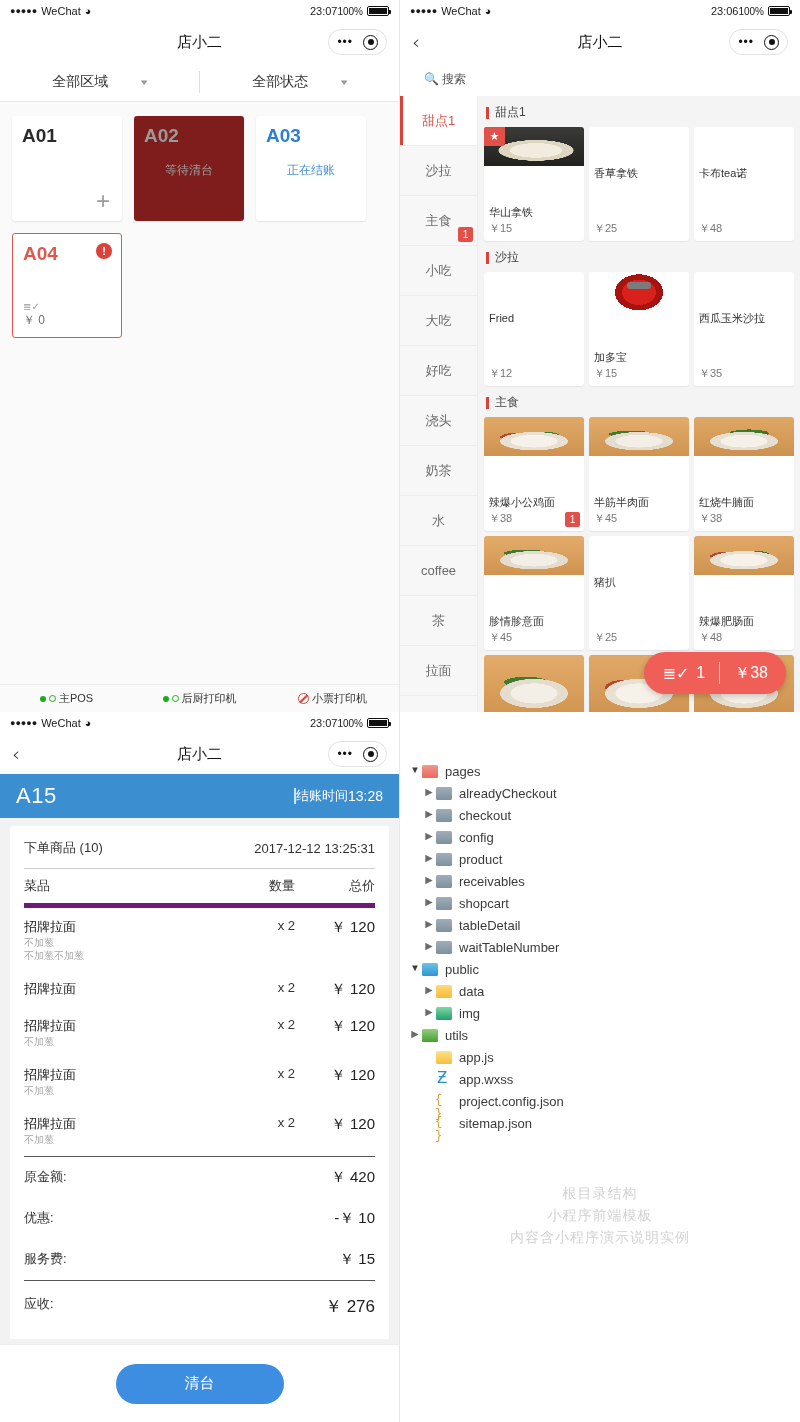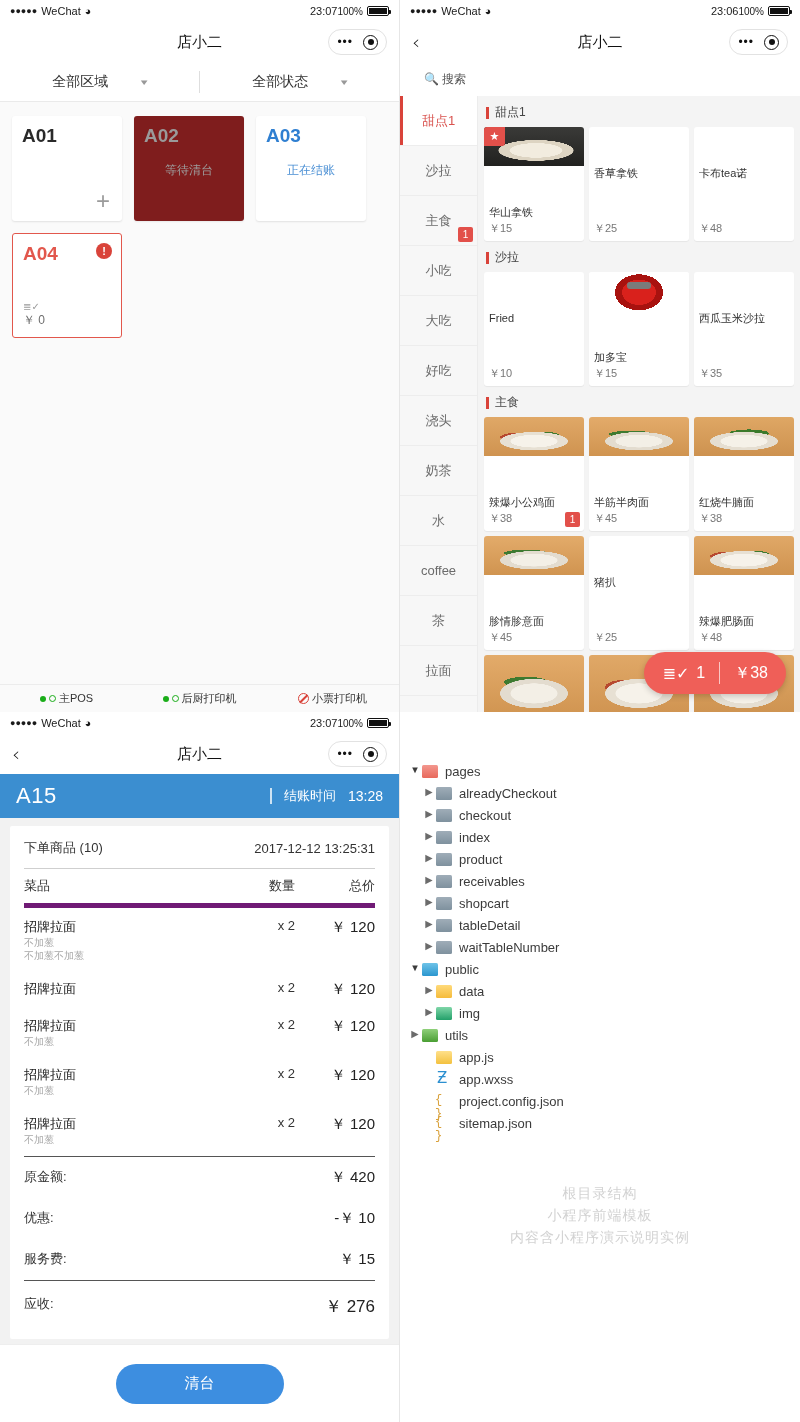--- a/index.html
+++ b/index.html
@@ -124,21 +124,21 @@
   
   #panel-order {
     position: absolute; left: 0; top: 712px; width: 400px; height: 710px;
     background: #f2f2f2; border-right: 1px solid #e6e6e6; overflow: hidden;
   }
   .order-head {
     background: #3b8ed0; color: #fff; height: 44px;
     display: flex; align-items: center; padding: 0 16px;
   }
   .oh-table { font-size: 22px; font-weight: 500; letter-spacing: .5px; }
-  .oh-right { margin-left: auto; display: flex; align-items: center; gap: 12px; font-size: 13px; }
+  .oh-right { margin-left: auto; display: flex; align-items: center; font-size: 13px; }
   .oh-bar { width: 2px; height: 16px; background: rgba(255,255,255,.75); }
   .oh-time { font-size: 14px; }
 
   .order-body {
     background: #fff; margin: 8px 10px 0; padding: 0 14px 10px; border-radius: 2px;
   }
   .ob-top {
     display: flex; justify-content: space-between; align-items: center;
     font-size: 13px; color: #333; padding: 13px 0 11px;
   }
@@ -615,21 +615,21 @@
           </div>
         </div>
 
         <div class="sec-head">
           <span class="sec-bar"></span>
           <span>沙拉</span>
         </div>
         <div class="grid">
           <div class="gcard tall">
             <div class="gname">Fried</div>
-            <div class="gprice">￥10</div>
+            <div class="gprice">￥12</div>
           </div>
           <div class="gcard tall">
             <div class="thumb">
               <div class="ph ph-can"></div>
             </div>
             <div class="gname">加多宝</div>
             <div class="gprice">￥15</div>
           </div>
           <div class="gcard tall">
             <div class="gname">西瓜玉米沙拉</div>
@@ -730,21 +730,21 @@
         <span class="tlabel">alreadyCheckout</span>
       </div>
       <div class="trow" style="padding-left:22px">
         <span class="twist">▶</span>
         <span class="tico ico-folder-gray"></span>
         <span class="tlabel">checkout</span>
       </div>
       <div class="trow" style="padding-left:22px">
         <span class="twist">▶</span>
         <span class="tico ico-folder-gray"></span>
-        <span class="tlabel">index</span>
+        <span class="tlabel">config</span>
       </div>
       <div class="trow" style="padding-left:22px">
         <span class="twist">▶</span>
         <span class="tico ico-folder-gray"></span>
         <span class="tlabel">product</span>
       </div>
       <div class="trow" style="padding-left:22px">
         <span class="twist">▶</span>
         <span class="tico ico-folder-gray"></span>
         <span class="tlabel">receivables</span>

